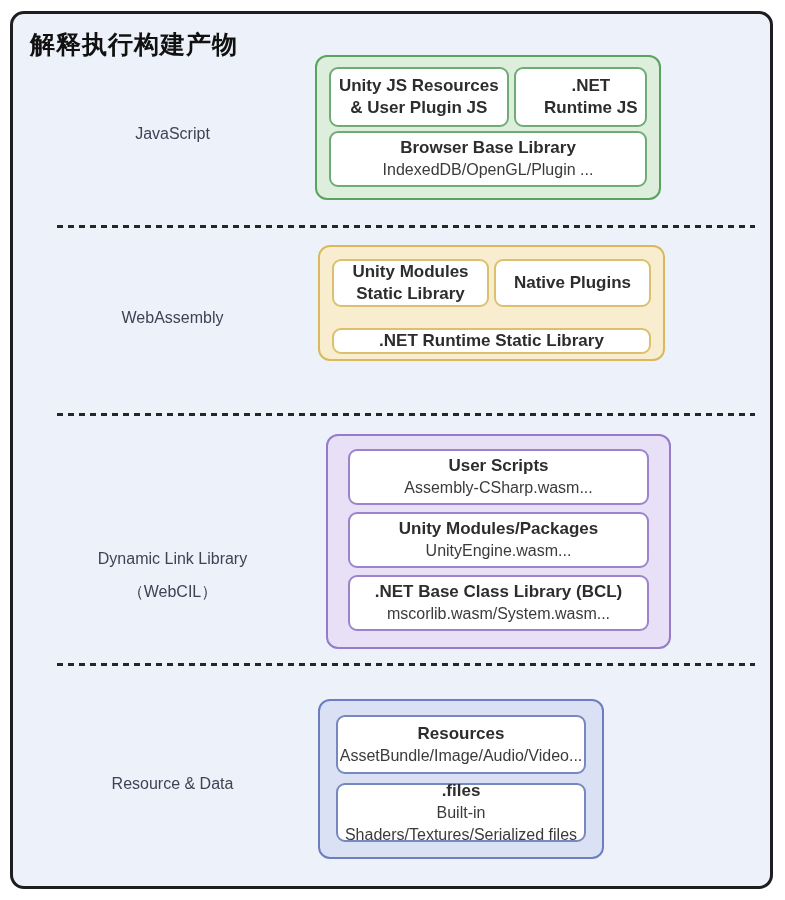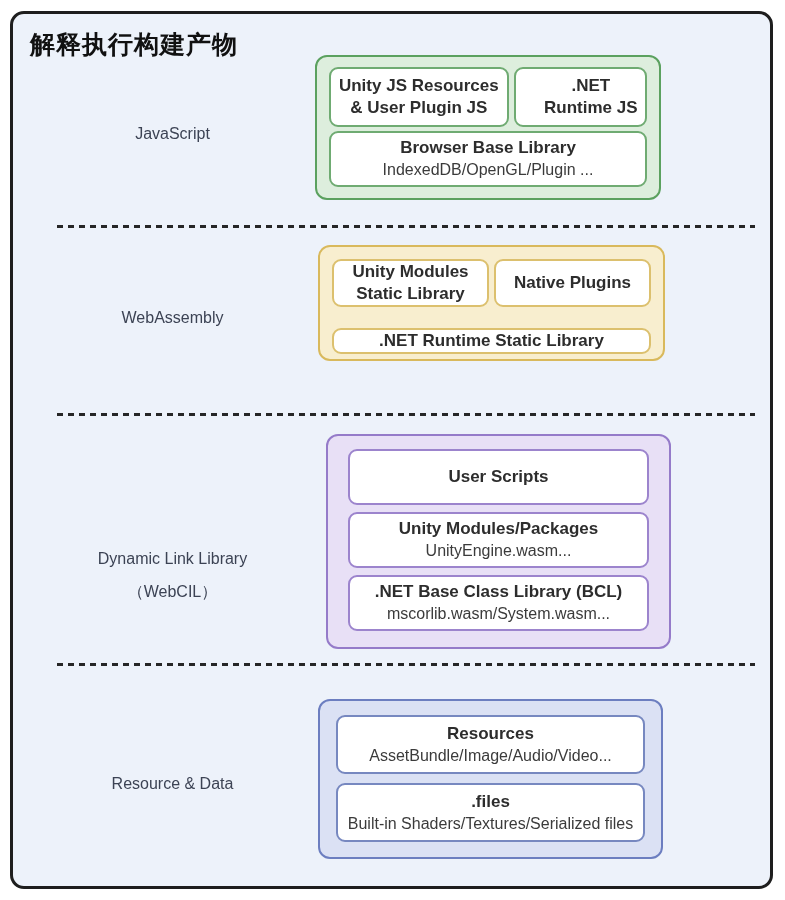--- a/index.html
+++ b/index.html
@@ -85,21 +85,21 @@
     font-size: 16px;
     font-weight: 400;
     color: #3b3b3b;
     line-height: 22px;
   }
 
   
   #grp-js   { left: 315px; top: 55px;  width: 346px; height: 145px; padding: 10px 12px; }
   #grp-wasm { left: 318px; top: 245px; width: 347px; height: 116px; padding: 12px 12px; }
   #grp-dll  { left: 318px; top: 434px; width: 345px; height: 215px; padding: 13px 20px; margin-left: 8px; }
-  #grp-res  { left: 318px; top: 699px; width: 345px; height: 160px; padding: 14px 16px; }
+  #grp-res  { left: 318px; top: 699px; width: 286px; height: 160px; padding: 14px 16px; }
 
   #grp-js .inner-row   { gap: 5px; height: 60px; margin-bottom: 4px; }
   #grp-js .cell.wide   { flex: 1.62; }
   #grp-js .cell.narrow { flex: 1; padding-left: 21px; }
   #grp-js .cell.full   { height: 56px; }
 
   #grp-wasm .inner-row { gap: 5px; height: 58px; margin-bottom: 5px; }
   #grp-wasm .inner-row .cell { flex: 1; }
   #grp-wasm .cell.full { height: 57px; margin-top: 16px; }
 
@@ -163,20 +163,21 @@
 
   <div class="dash-line" id="dash-2"></div>
 
   <div class="row-label" id="label-dll">
     <div>Dynamic Link Library</div>
     <div>（WebCIL）</div>
   </div>
   <div class="group purple" id="grp-dll">
     <div class="cell">
       <span class="t">User Scripts</span>
+      <span class="s">Assembly-CSharp.wasm...</span>
     </div>
     <div class="cell">
       <span class="t">Unity Modules/Packages</span>
       <span class="s">UnityEngine.wasm...</span>
     </div>
     <div class="cell">
       <span class="t">.NET Base Class Library (BCL)</span>
       <span class="s">mscorlib.wasm/System.wasm...</span>
     </div>
   </div>

